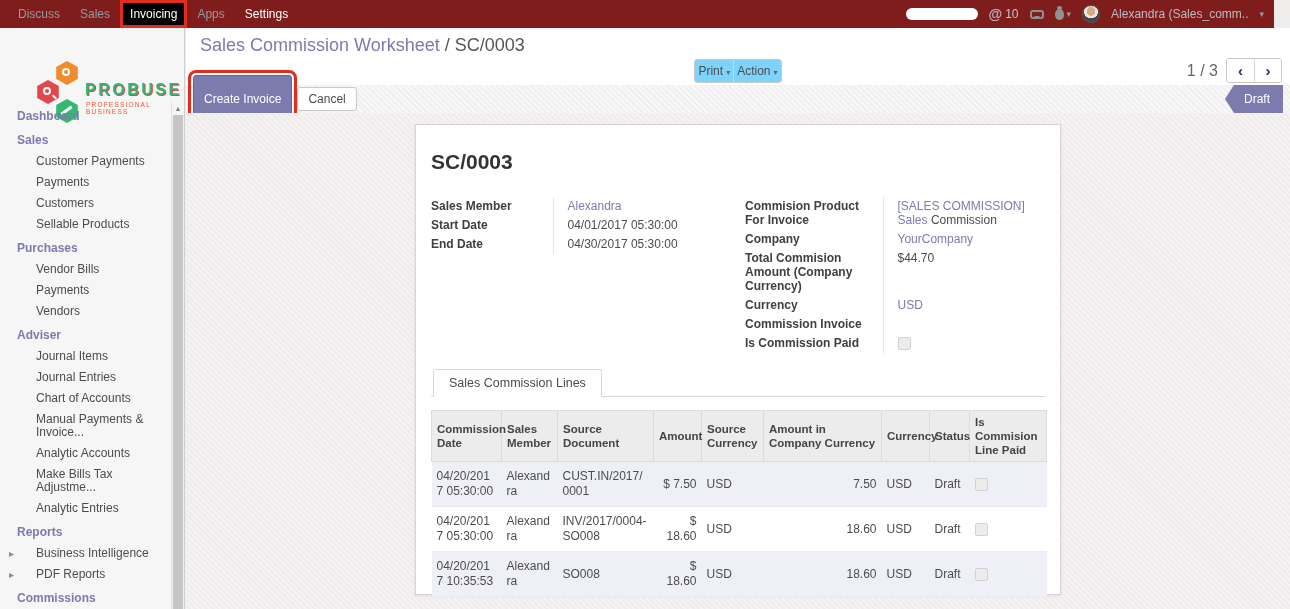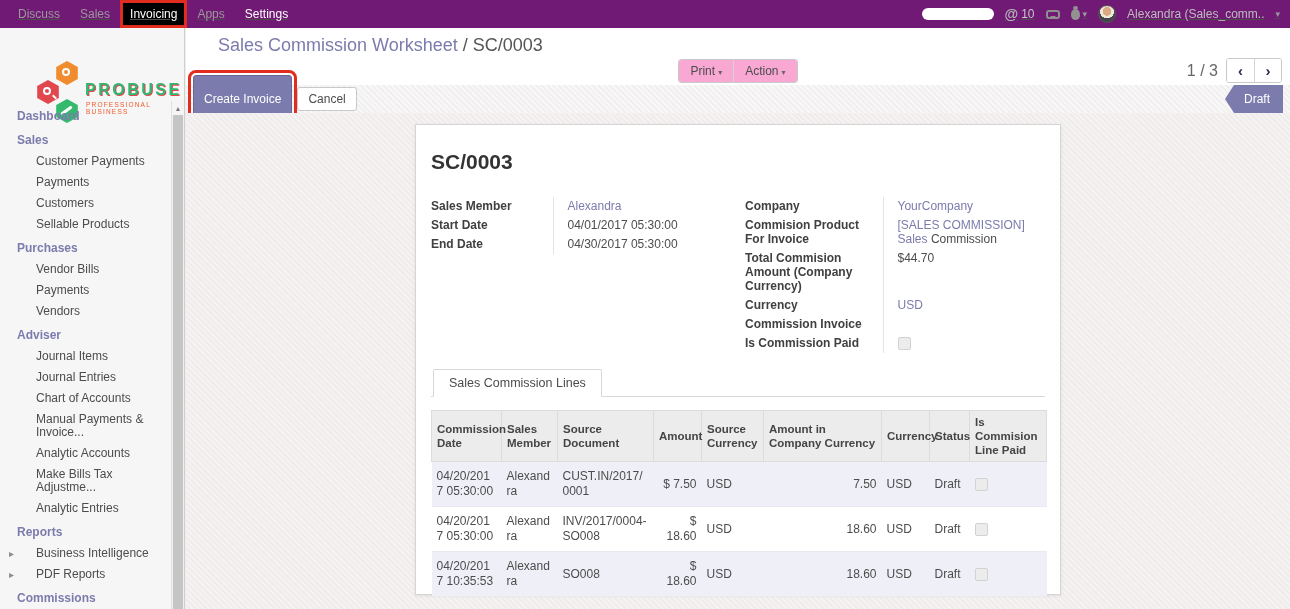--- a/index.html
+++ b/index.html
@@ -1,22 +1,22 @@
 <!DOCTYPE html>
 <html><head>
 <meta charset="utf-8">
 <style>
   * { margin:0; padding:0; box-sizing:border-box; }
   html,body { width:1290px; height:609px; overflow:hidden;
     font-family:"Liberation Sans", sans-serif; background:#efecec; }
   body { position:relative; font-size:12px; color:#4c4c4c; }
 
   
-  .navbar { position:absolute; top:0; left:0; right:0; height:28px;
-    background:#701a75; display:flex; align-items:stretch; z-index:50;text-decoration:underline; }
+  .navbar { position:absolute; top:0; left:0; right:16px; height:28px;
+    background:#7f1d1d; display:flex; align-items:stretch; z-index:50; }
   .nav-left { display:flex; align-items:stretch; padding-left:8px; }
   .nav-item { display:flex; align-items:center; padding:0 10px; color:#9a9a9a;
     font-size:12px; cursor:pointer; white-space:nowrap; }
   .nav-item.f-active { background:#000; color:#fff; outline:3px solid #e02d1d; outline-offset:-3px; }
   .nav-item.f-bright { color:#fff; }
   .nav-right { margin-left:auto; display:flex; align-items:center; gap:11px; padding-right:10px; }
   .progress-pill { width:72px; height:12px; background:#fff; border-radius:7px; overflow:hidden; }
   .progress-fill { height:100%; background:#1bb79e; border-radius:7px 0 0 7px; }
   .nav-ico { color:#b5b5b5; font-size:13px; display:flex; align-items:center; gap:3px; }
   .at-glyph { font-size:14px; font-weight:bold; color:#b5b5b5; }
@@ -54,26 +54,26 @@
   .side-entry.f-arrow .arrow { display:inline; }
   .side-scroll { position:absolute; top:73px; right:0; bottom:0; width:13px;
     background:#f0f0f0; border-left:1px solid #e0e0e0; }
   .scroll-up { height:14px; display:flex; align-items:center; justify-content:center;
     color:#7a7a7a; font-size:7px; background:#f5f5f5; }
   .scroll-thumb { position:absolute; top:14px; bottom:0; left:1px; right:1px; background:#c6c5c5; }
 
   
   .main { position:absolute; top:28px; left:186px; right:0; bottom:0; }
   .control-panel { height:57px; background:#fff; position:relative; }
-  .breadcrumb { position:absolute; left:32px; top:7px; font-size:18px; color:#555; }
+  .breadcrumb { position:absolute; left:14px; top:7px; font-size:18px; color:#555; }
   .breadcrumb .bc-link { color:#7c7bad; cursor:pointer; }
   .cp-bottom { position:absolute; left:0; right:0; top:28px; height:29px;
     display:flex; align-items:center; justify-content:center; }
   .btn-group { display:flex; border:1px solid #c9c9c9; border-radius:3px; overflow:hidden; background:#fff; }
-  .btn-dd { padding:4px 11px; font-size:12px; color:#4c4c4c; background:#f9a8d4; cursor:pointer; white-space:nowrap; }
+  .btn-dd { padding:4px 3px; font-size:12px; color:#4c4c4c; background:#7dd3fc; cursor:pointer; white-space:nowrap; }
   .btn-dd + .btn-dd { border-left:1px solid #d5d5d5; }
   .btn-dd .caret { color:#666; font-size:8px; margin-left:3px; }
   .pager { position:absolute; right:8px; top:0; height:29px; display:flex; align-items:center; gap:8px; }
   .pager-count { color:#666; font-size:16px; }
   .pager-btns { display:flex; border:1px solid #c9c9c9; border-radius:3px; overflow:hidden; }
   .pager-btn { width:27px; height:23px; background:#fff; display:flex; align-items:center;
     justify-content:center; color:#2b2b5e; font-size:15px; font-weight:bold; cursor:pointer; }
   .pager-btn + .pager-btn { border-left:1px solid #d5d5d5; }
 
   
@@ -286,27 +286,27 @@
           <tr>
             <td class="lbl">End Date</td>
             <td class="val">04/30/2017 05:30:00</td>
           </tr>
         </tbody>
           </table>
 
         <table class="group group-right">
           <tbody>
               <tr>
-            <td class="lbl">Company</td>
-            <td class="val"><a class="olink">YourCompany</a></td>
-          </tr>
-          <tr>
             <td class="lbl">Commision Product For Invoice</td>
             <td class="val"><a class="olink">[SALES COMMISSION] Sales</a>
               <span>Commission</span></td>
+          </tr>
+          <tr>
+            <td class="lbl">Company</td>
+            <td class="val"><a class="olink">YourCompany</a></td>
           </tr>
           <tr>
             <td class="lbl">Total Commision Amount (Company Currency)</td>
             <td class="val">$44.70</td>
           </tr>
           <tr>
             <td class="lbl">Currency</td>
             <td class="val"><a class="olink">USD</a></td>
           </tr>
           <tr>

